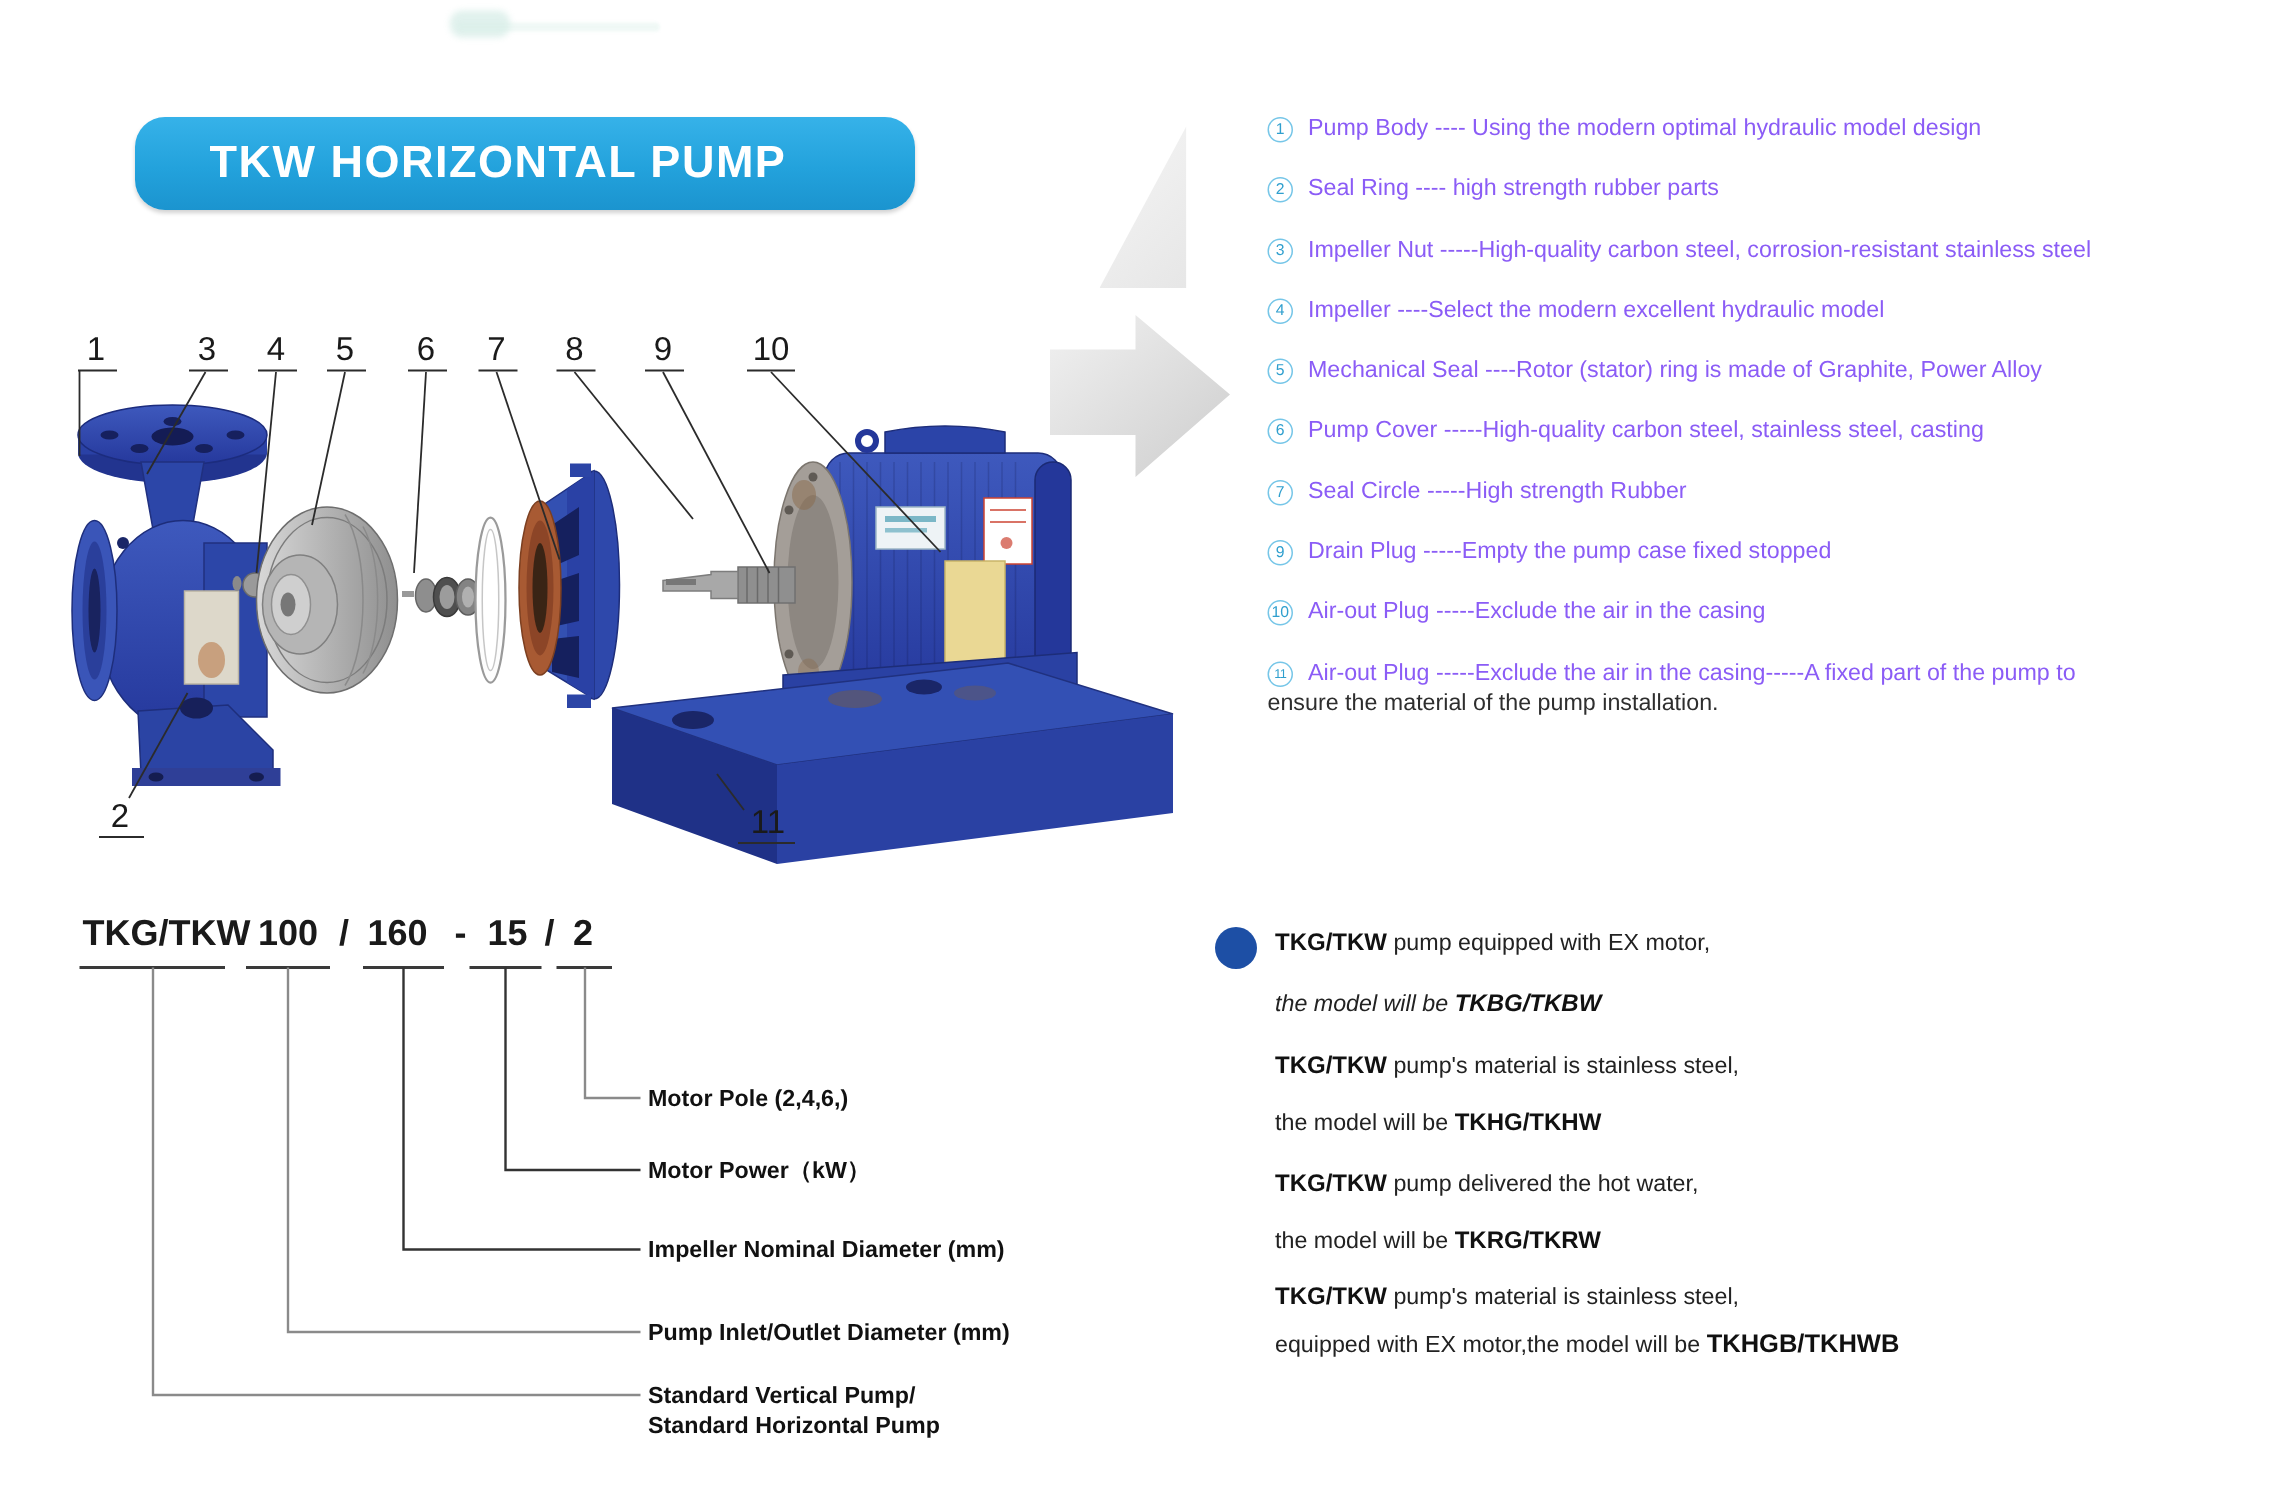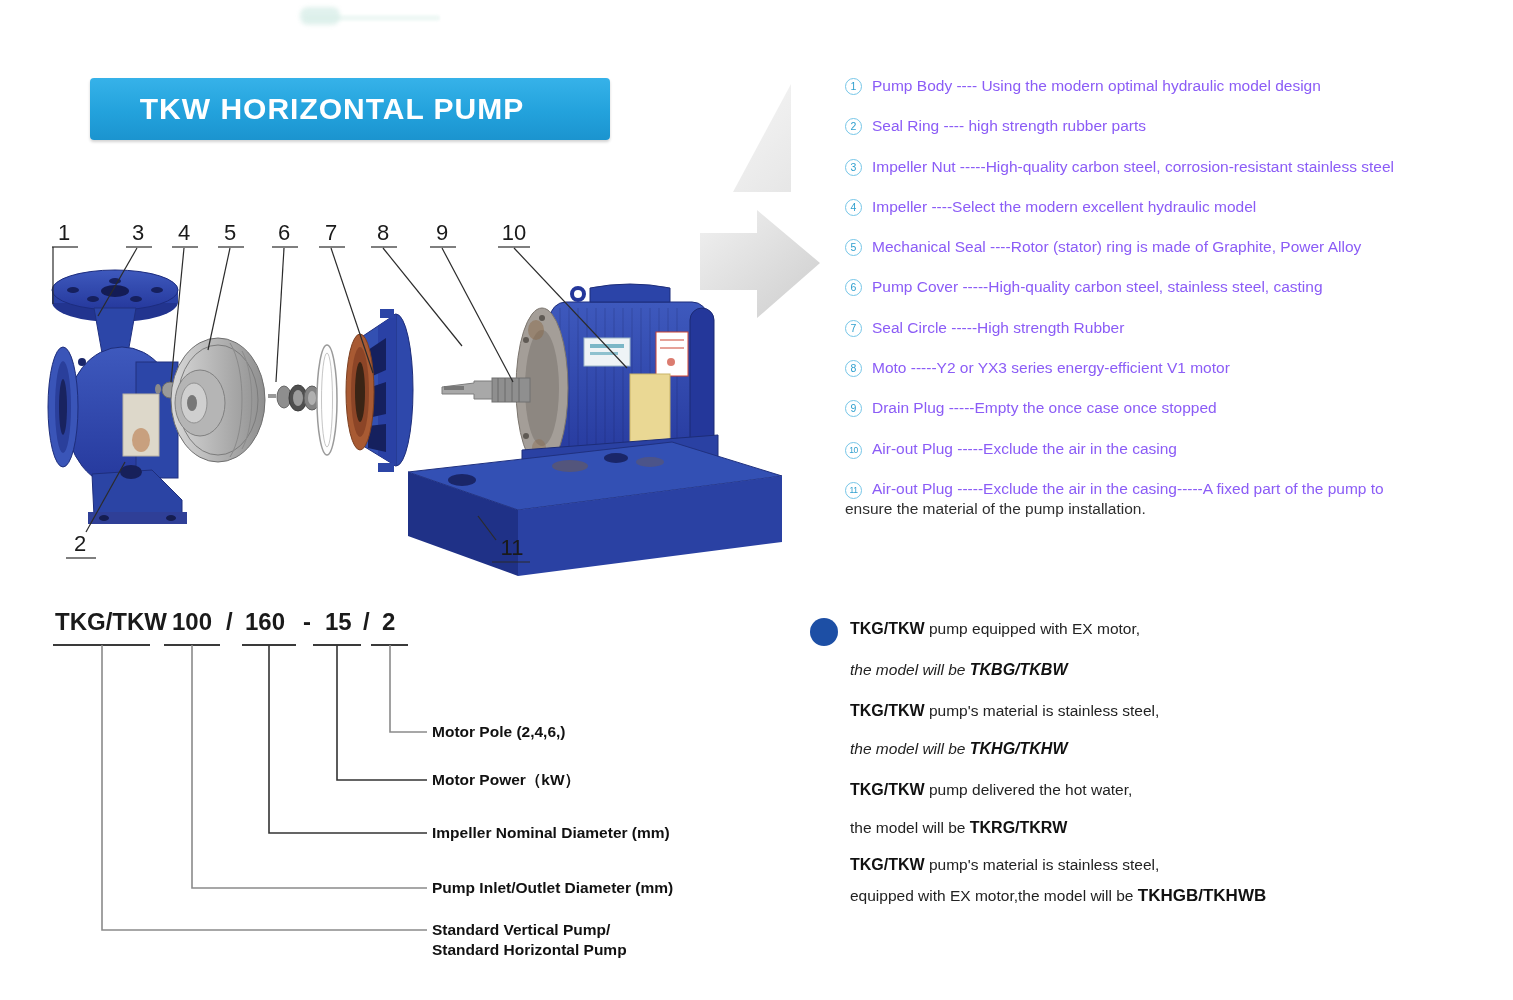--- a/index.html
+++ b/index.html
@@ -6,21 +6,21 @@
   .page{position:relative;width:1513px;height:1000px;background:#fff;overflow:hidden;
         font-family:"Liberation Sans","DejaVu Sans",sans-serif;color:#2e2e2e;}
 
   
   .smudge{position:absolute;left:300px;top:7px;width:40px;height:18px;border-radius:8px;
           background:#a8d8cc;opacity:.35;filter:blur(2px);}
   .smudge2{position:absolute;left:305px;top:15px;width:135px;height:6px;border-radius:3px;
           background:#d9efe8;opacity:.4;filter:blur(1px);}
 
   
-  .banner{position:absolute;left:90px;top:78px;width:520px;height:62px;border-radius:4px;
+  .banner{position:absolute;left:90px;top:78px;width:520px;height:62px;border-radius:20px;
           background:linear-gradient(180deg,#36b2e9 0%,#23a2dc 55%,#1b94cf 100%);
           display:flex;align-items:center;justify-content:center;padding-right:36px;box-sizing:border-box;
           box-shadow:0 2px 3px rgba(0,0,0,.18);}
   .banner-text{color:#ffffff;font-weight:bold;font-size:30px;letter-spacing:1px;}
 
   
   .wedge{position:absolute;left:733px;top:84px;width:58px;height:108px;opacity:.85;
          background:linear-gradient(135deg,#f4f4f4,#e2e2e2);
          clip-path:polygon(100% 0,100% 100%,0 100%);}
 
@@ -47,21 +47,21 @@
   .model-svg{position:absolute;left:45px;top:595px;}
   .model-svg text{font-family:"Liberation Sans","DejaVu Sans",sans-serif;}
   .model-seg{font-size:24px;font-weight:bold;fill:#1a1a1a;}
   .model-label{font-size:15.5px;font-weight:bold;fill:#111;}
 
   
   .note-dot{position:absolute;left:810px;top:618px;width:28px;height:28px;border-radius:50%;
             background:#1d4fa5;}
   .nline{position:absolute;left:850px;font-size:15.5px;color:#222;white-space:pre;}
   .nline b{font-size:16px;color:#111;}
-  .n1{top:620px;} .n2{top:661px;font-style:italic;} .n3{top:702px;} .n4{top:740px;font-style:italic;}
+  .n1{top:620px;} .n2{top:661px;font-style:italic;} .n3{top:702px;} .n4{top:740px;}
   .n5{top:781px;} .n6{top:819px;} .n7{top:856px;} .n8{top:886px;}
   .n8 b{font-size:17px;}
 </style>
 </head>
 <body>
 
 <div class="page">
 
   <div class="smudge"></div>
   <div class="smudge2"></div>
@@ -261,22 +261,21 @@
   </svg>
 
   <div class="parts-list">
     <div class="prow"><span class="pnum">1</span><span class="pname">Pump Body</span><span class="pname"></span><span class="pdesc"> ---- Using the modern optimal hydraulic model design</span><span class="pdesc2"></span></div>
     <div class="prow"><span class="pnum">2</span><span class="pname">Seal Ring</span><span class="pname"></span><span class="pdesc"> ---- high strength rubber parts</span><span class="pdesc2"></span></div>
     <div class="prow"><span class="pnum">3</span><span class="pname">Impeller Nut</span><span class="pname"></span><span class="pdesc"> -----High-quality carbon steel, corrosion-resistant stainless steel</span><span class="pdesc2"></span></div>
     <div class="prow"><span class="pnum">4</span><span class="pname">Impeller</span><span class="pname"></span><span class="pdesc"> ----Select the modern excellent hydraulic model</span><span class="pdesc2"></span></div>
     <div class="prow"><span class="pnum">5</span><span class="pname">Mechanical Seal</span><span class="pname"></span><span class="pdesc"> ----Rotor (stator) ring is made of Graphite, Power Alloy</span><span class="pdesc2"></span></div>
     <div class="prow"><span class="pnum">6</span><span class="pname">Pump Cover</span><span class="pname"></span><span class="pdesc"> -----High-quality carbon steel, stainless steel, casting</span><span class="pdesc2"></span></div>
     <div class="prow"><span class="pnum">7</span><span class="pname">Seal Circle</span><span class="pname"></span><span class="pdesc"> -----High strength Rubber</span><span class="pdesc2"></span></div>
-    <div class="prow"><span class="pnum">8</span><span class="pname">Moto</span><span class="pname"></span><span class="pdesc"> -----Y2 or YX3 series energy-efficient V1 motor</span><span class="pdesc2"></span></div>
-    <div class="prow"><span class="pnum">9</span><span class="pname">Drain Plug</span><span class="pname"></span><span class="pdesc"> -----Empty the once case once stopped</span><span class="pdesc2"></span></div>
+    <div class="prow"><span class="pnum">9</span><span class="pname">Drain Plug</span><span class="pname"></span><span class="pdesc"> -----Empty the pump case fixed stopped</span><span class="pdesc2"></span></div>
     <div class="prow"><span class="pnum">10</span><span class="pname">Air-out Plug</span><span class="pname"></span><span class="pdesc"> -----Exclude the air in the casing</span><span class="pdesc2"></span></div>
     <div class="prow"><span class="pnum">11</span><span class="pname">Air-out Plug</span><span class="pname"> -----Exclude the air in the casing</span><span class="pdesc">-----A fixed part of the pump to</span><span class="pdesc2">ensure the material of the pump installation.</span></div>
   </div>
 
   <svg class="model-svg" width="700" height="390" viewBox="0 0 700 390">
     <g>
       <text class="model-seg" x="10" y="35">TKG/TKW</text>
       <text class="model-seg" x="127" y="35">100</text>
       <text class="model-seg" x="181" y="35">/</text>
       <text class="model-seg" x="200" y="35">160</text>

